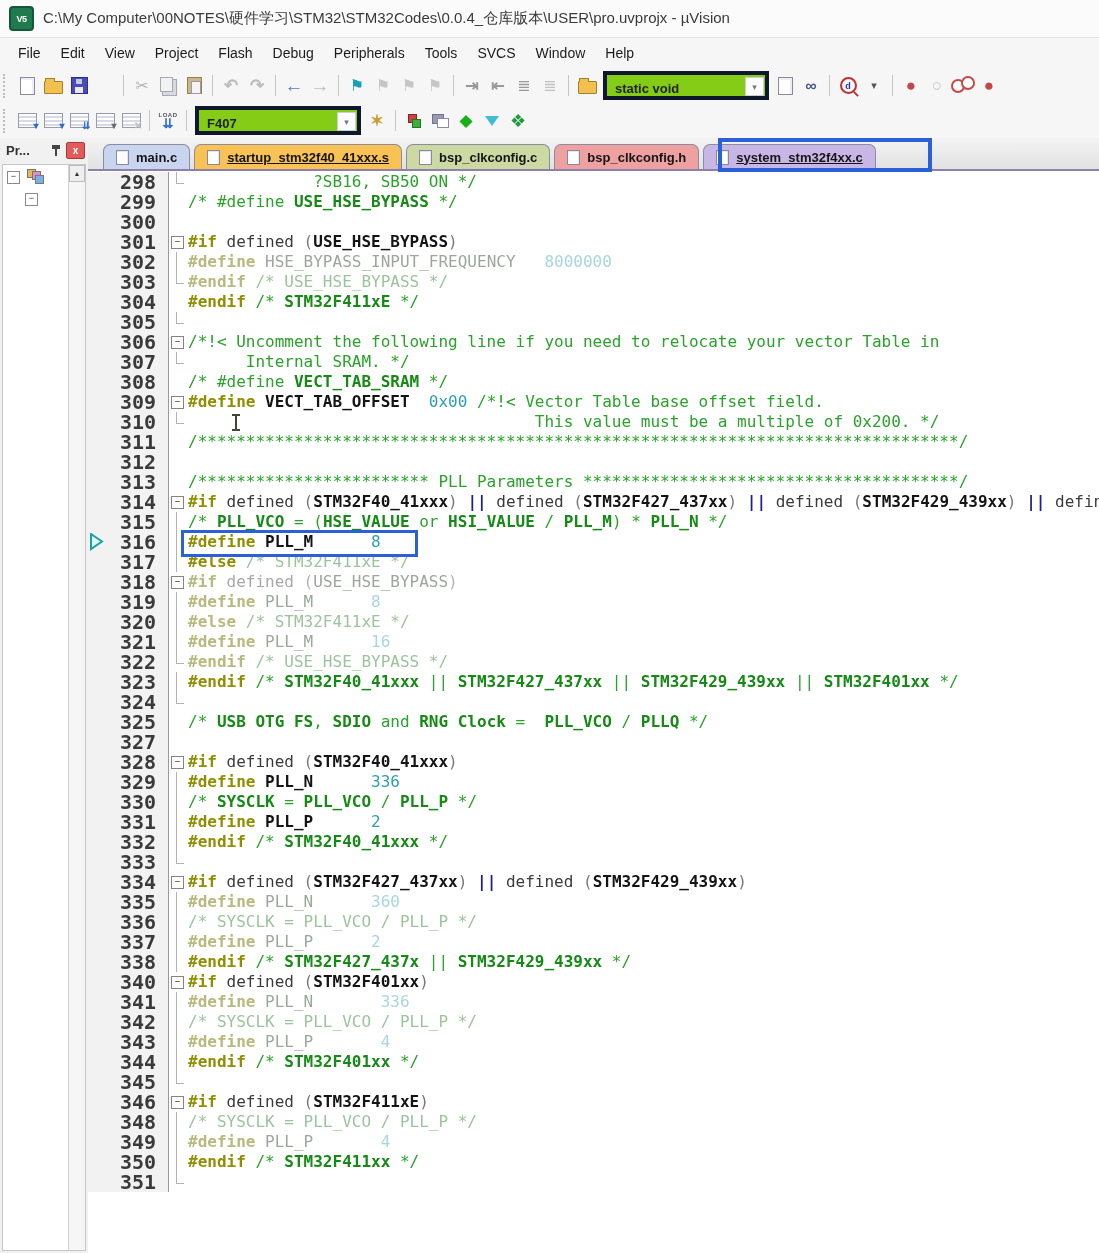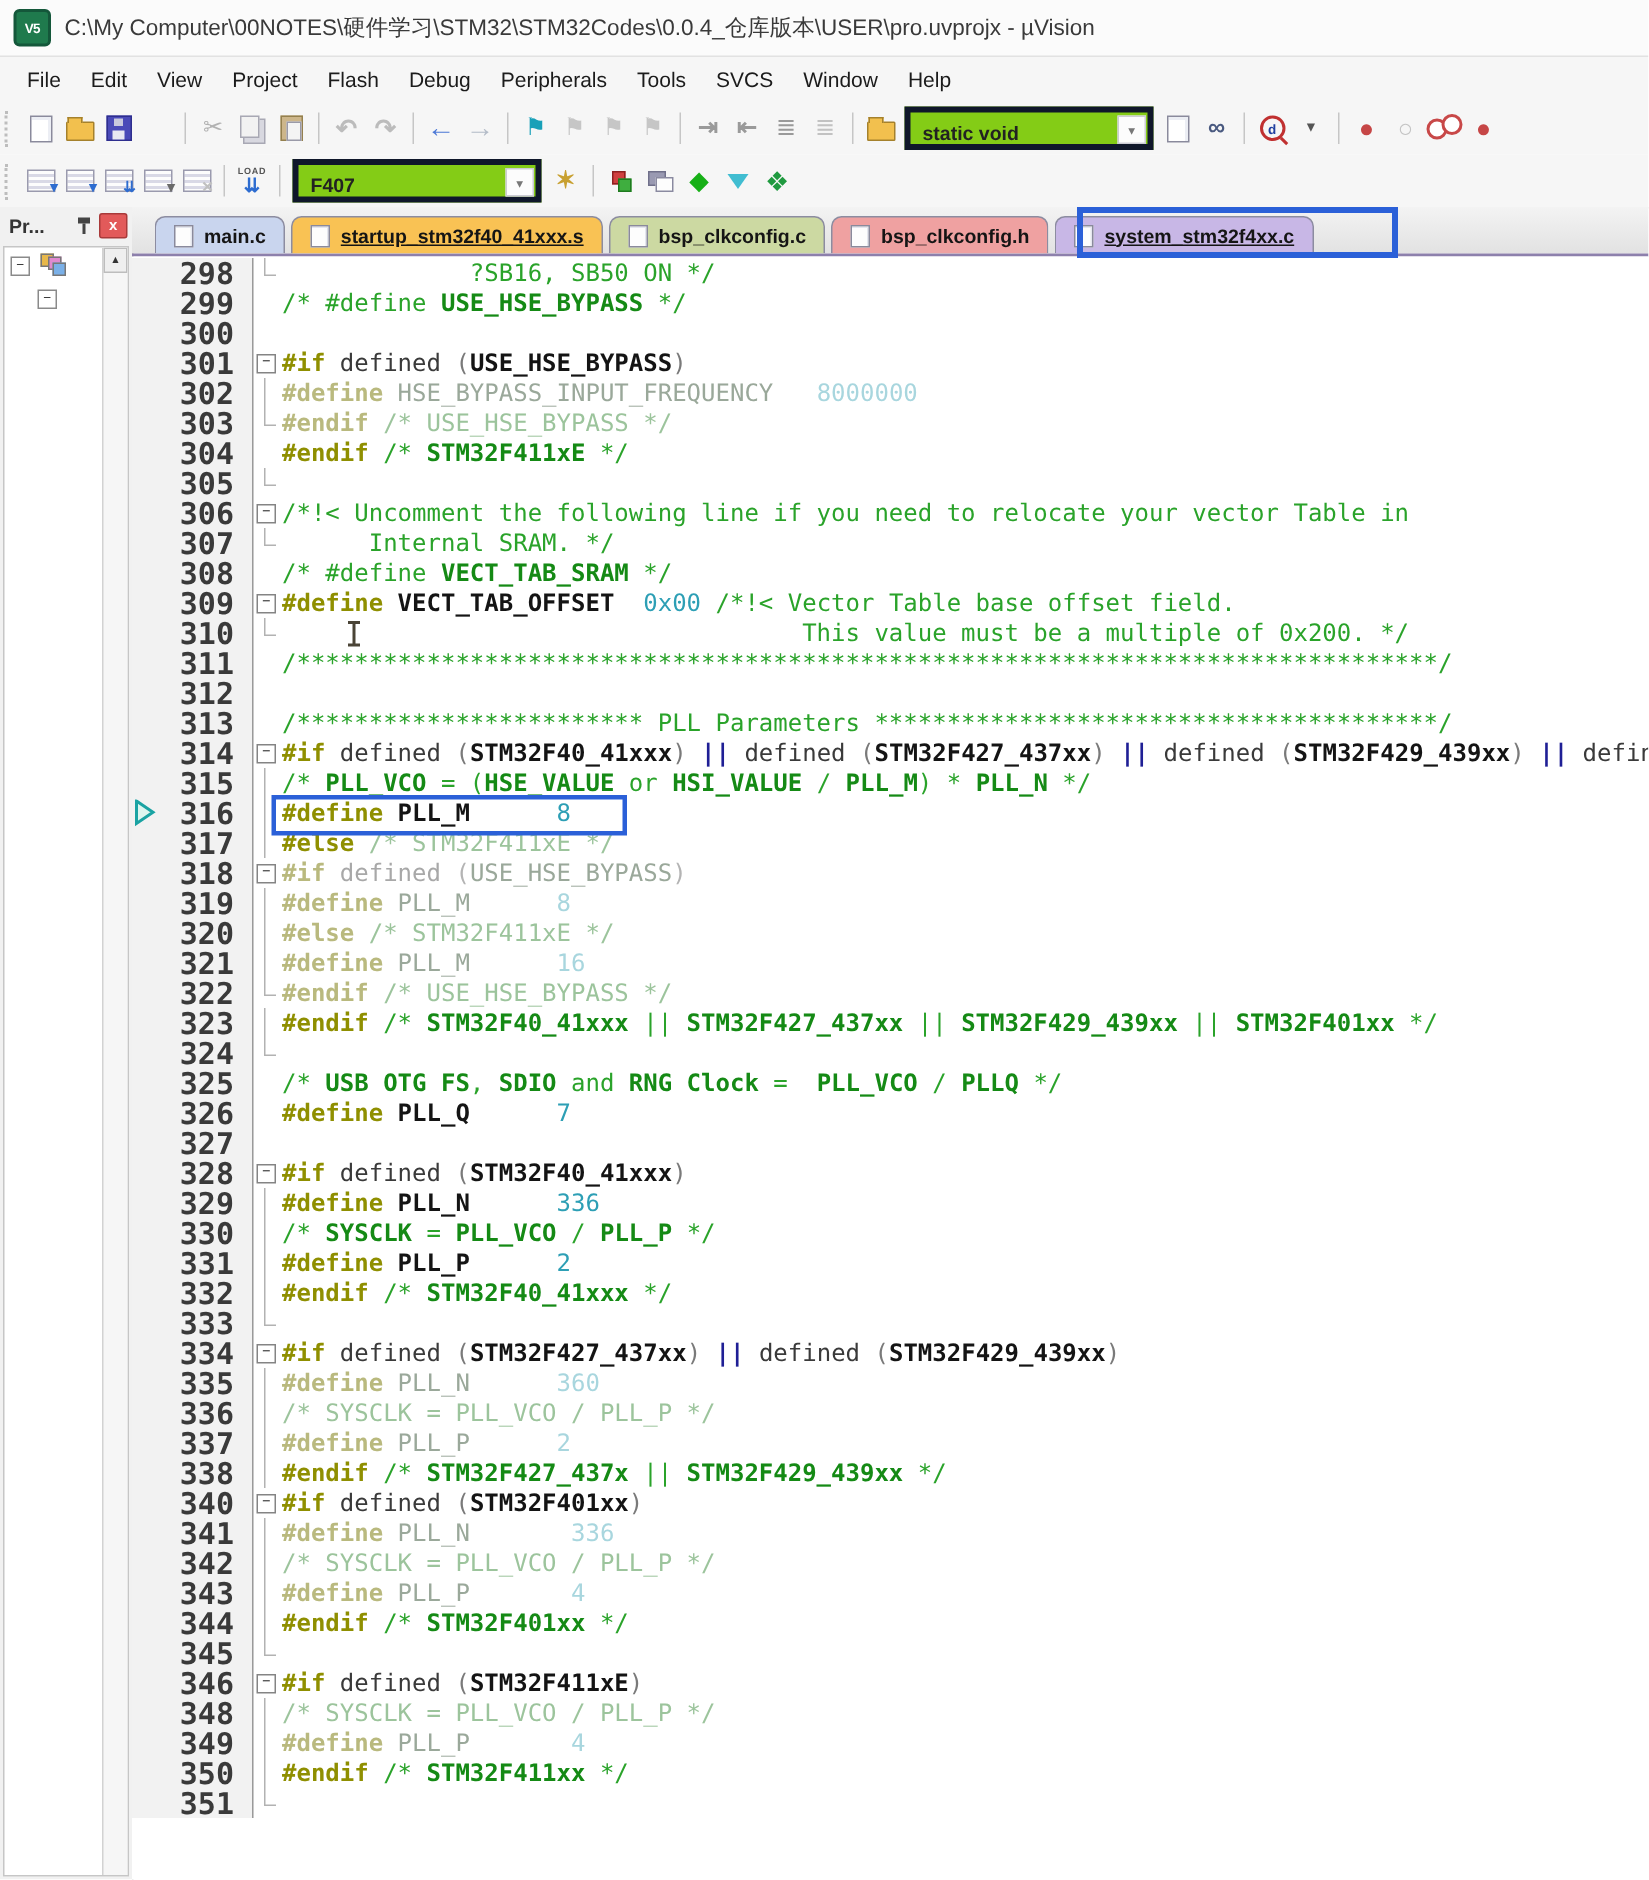--- a/index.html
+++ b/index.html
@@ -360,21 +360,20 @@
     <div class="cl"><span class="ln">316</span><span class="fold"><span class="fline"></span></span><span class="codetext"><span class="sg-dir">#define</span><span class="sg-id"> PLL_M</span><span class="sg-num">      8</span></span></div>
     <div class="cl"><span class="ln">317</span><span class="fold"><span class="fline"></span></span><span class="codetext"><span class="sg-dir">#else</span><span class="sg-comG"> /* STM32F411xE */</span></span></div>
     <div class="cl"><span class="ln">318</span><span class="fold"><span class="fbox">−</span></span><span class="codetext"><span class="sg-dirG">#if</span><span class="sg-txtG"> defined </span><span class="sg-parG">(</span><span class="sg-idG">USE_HSE_BYPASS</span><span class="sg-parG">)</span></span></div>
     <div class="cl"><span class="ln">319</span><span class="fold"><span class="fline"></span></span><span class="codetext"><span class="sg-dirG">#define</span><span class="sg-idG"> PLL_M</span><span class="sg-numG">      8</span></span></div>
     <div class="cl"><span class="ln">320</span><span class="fold"><span class="fline"></span></span><span class="codetext"><span class="sg-dirG">#else</span><span class="sg-comG"> /* STM32F411xE */</span></span></div>
     <div class="cl"><span class="ln">321</span><span class="fold"><span class="fline"></span></span><span class="codetext"><span class="sg-dirG">#define</span><span class="sg-idG"> PLL_M</span><span class="sg-numG">      16</span></span></div>
     <div class="cl"><span class="ln">322</span><span class="fold"><span class="fend"></span></span><span class="codetext"><span class="sg-dirG">#endif</span><span class="sg-comG"> /* USE_HSE_BYPASS */</span></span></div>
     <div class="cl"><span class="ln">323</span><span class="fold"><span class="fline"></span></span><span class="codetext"><span class="sg-dir">#endif</span><span class="sg-com"> /* </span><span class="sg-comB">STM32F40_41xxx</span><span class="sg-com"> || </span><span class="sg-comB">STM32F427_437xx</span><span class="sg-com"> || </span><span class="sg-comB">STM32F429_439xx</span><span class="sg-com"> || </span><span class="sg-comB">STM32F401xx</span><span class="sg-com"> */</span></span></div>
     <div class="cl"><span class="ln">324</span><span class="fold"><span class="fend"></span></span><span class="codetext"></span></div>
     <div class="cl"><span class="ln">325</span><span class="fold"></span><span class="codetext"><span class="sg-com">/* </span><span class="sg-comB">USB OTG FS</span><span class="sg-com">, </span><span class="sg-comB">SDIO</span><span class="sg-com"> and </span><span class="sg-comB">RNG Clock</span><span class="sg-com"> =  </span><span class="sg-comB">PLL_VCO</span><span class="sg-com"> / </span><span class="sg-comB">PLLQ</span><span class="sg-com"> */</span></span></div>
-    <div class="cl"><span class="ln">326</span><span class="fold"></span><span class="codetext"><span class="sg-dir">#define</span><span class="sg-id"> PLL_Q</span><span class="sg-num">      7</span></span></div>
     <div class="cl"><span class="ln">327</span><span class="fold"></span><span class="codetext"></span></div>
     <div class="cl"><span class="ln">328</span><span class="fold"><span class="fbox">−</span></span><span class="codetext"><span class="sg-dir">#if</span><span class="sg-txt"> defined </span><span class="sg-par">(</span><span class="sg-id">STM32F40_41xxx</span><span class="sg-par">)</span></span></div>
     <div class="cl"><span class="ln">329</span><span class="fold"><span class="fline"></span></span><span class="codetext"><span class="sg-dir">#define</span><span class="sg-id"> PLL_N</span><span class="sg-num">      336</span></span></div>
     <div class="cl"><span class="ln">330</span><span class="fold"><span class="fline"></span></span><span class="codetext"><span class="sg-com">/* </span><span class="sg-comB">SYSCLK</span><span class="sg-com"> = </span><span class="sg-comB">PLL_VCO</span><span class="sg-com"> / </span><span class="sg-comB">PLL_P</span><span class="sg-com"> */</span></span></div>
     <div class="cl"><span class="ln">331</span><span class="fold"><span class="fline"></span></span><span class="codetext"><span class="sg-dir">#define</span><span class="sg-id"> PLL_P</span><span class="sg-num">      2</span></span></div>
     <div class="cl"><span class="ln">332</span><span class="fold"><span class="fline"></span></span><span class="codetext"><span class="sg-dir">#endif</span><span class="sg-com"> /* </span><span class="sg-comB">STM32F40_41xxx</span><span class="sg-com"> */</span></span></div>
     <div class="cl"><span class="ln">333</span><span class="fold"><span class="fend"></span></span><span class="codetext"></span></div>
     <div class="cl"><span class="ln">334</span><span class="fold"><span class="fbox">−</span></span><span class="codetext"><span class="sg-dir">#if</span><span class="sg-txt"> defined </span><span class="sg-par">(</span><span class="sg-id">STM32F427_437xx</span><span class="sg-par">)</span><span class="sg-op"> || </span><span class="sg-txt">defined </span><span class="sg-par">(</span><span class="sg-id">STM32F429_439xx</span><span class="sg-par">)</span></span></div>
     <div class="cl"><span class="ln">335</span><span class="fold"><span class="fline"></span></span><span class="codetext"><span class="sg-dirG">#define</span><span class="sg-idG"> PLL_N</span><span class="sg-numG">      360</span></span></div>
     <div class="cl"><span class="ln">336</span><span class="fold"><span class="fline"></span></span><span class="codetext"><span class="sg-comG">/* SYSCLK = PLL_VCO / PLL_P */</span></span></div>

